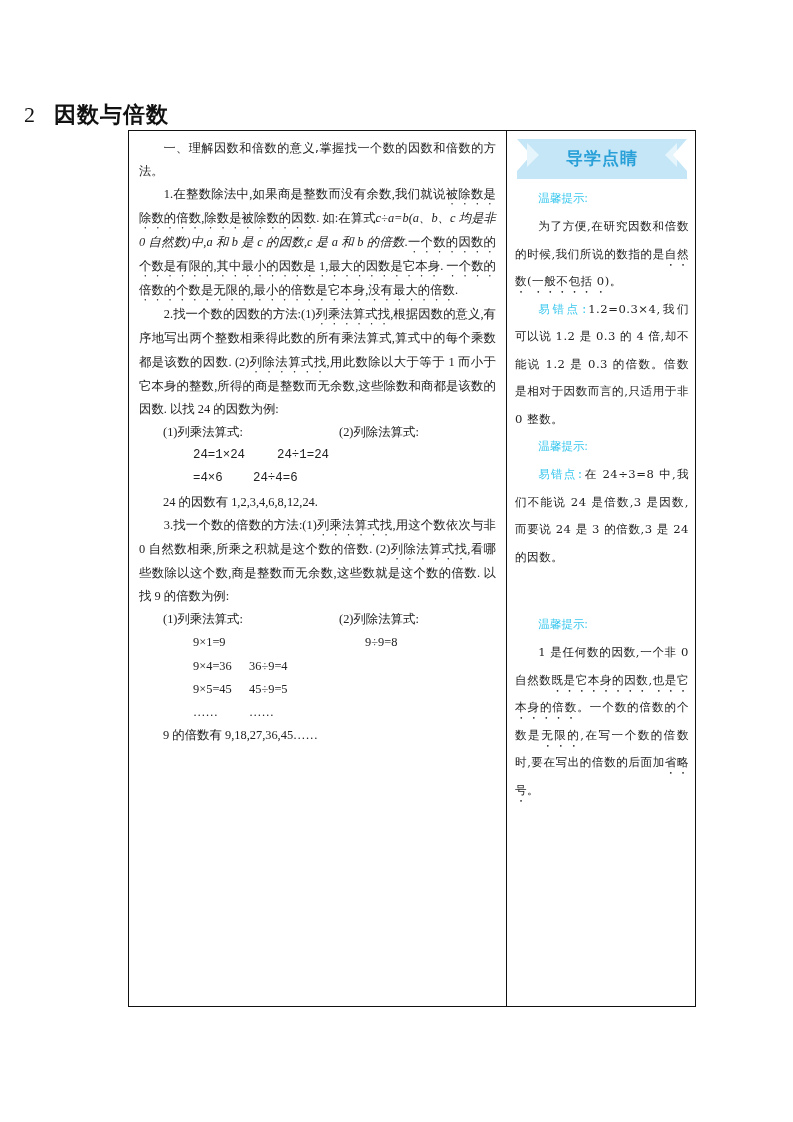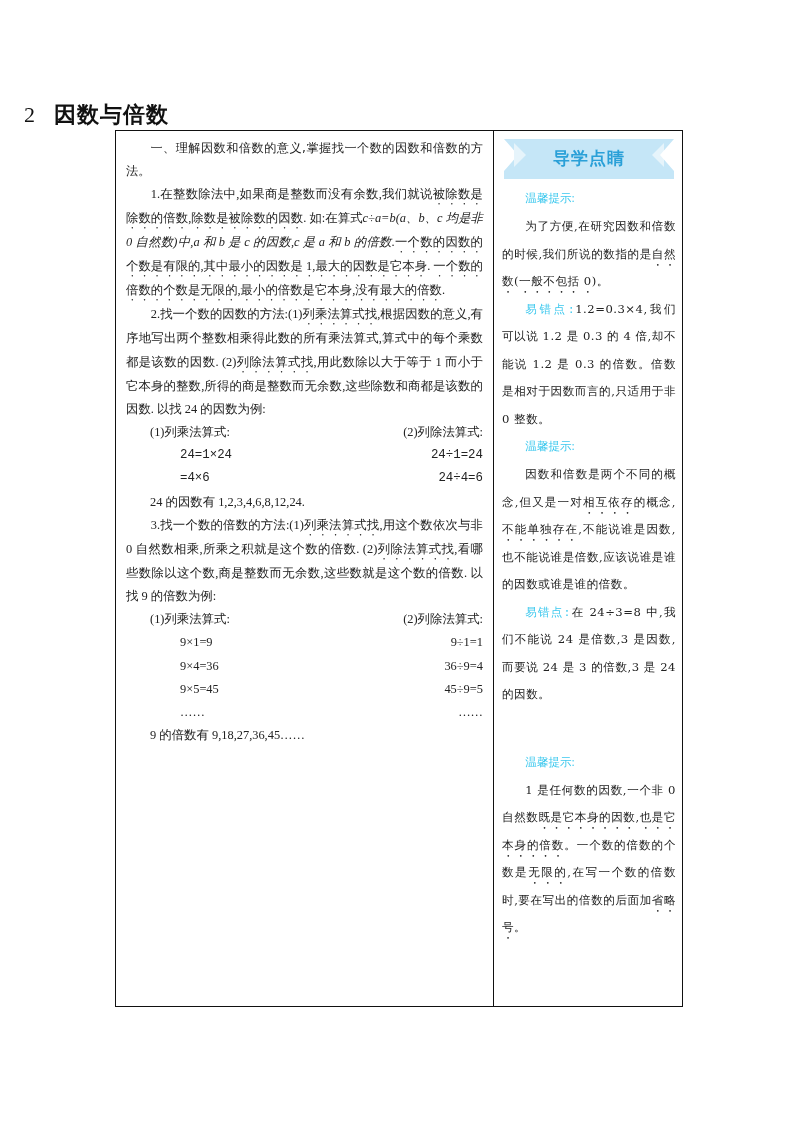--- a/index.html
+++ b/index.html
@@ -6,46 +6,46 @@
     html, body { width: 793px; height: 1122px; background: #ffffff; }
     body { position: relative; font-family: "DejaVu Serif", "Liberation Serif", serif; color: #222; }
     .title {
       position: absolute; left: 0; top: 100px; width: 650px; text-align: left;
       font-family: "DejaVu Sans", "Liberation Sans", sans-serif;
       font-size: 22px; color: #111; letter-spacing: 1px; margin-left: 24px;
     }
     .title .num { font-family: "Liberation Serif", serif; font-weight: normal; margin-right: 18px; }
     .title .txt { font-weight: bold; }
     .sheet {
-      position: absolute; left: 115px; top: 130px; width: 568px; height: 877px;
+      position: absolute; left: 128px; top: 130px; width: 568px; height: 877px;
       border: 1.5px solid #111;
       display: flex;
     }
     .main {
       width: 378px; height: 100%; border-right: 1.5px solid #111;
       padding: 6px 10px 0 10px;
       font-family: "Liberation Serif", "DejaVu Serif", serif;
       font-size: 12.4px; line-height: 23.2px; color: #222;
     }
     .side {
       flex: 1; height: 100%; padding: 8px 6px 0 8px;
       font-family: "DejaVu Serif", "Liberation Serif", serif;
       font-size: 11.6px; line-height: 27.5px; color: #222;
     }
     .para { text-indent: 2em; text-align: justify; }
     .heading { font-family: "DejaVu Sans", "Liberation Sans", sans-serif; font-size: 12.2px; }
     .dot { text-emphasis: dot; -webkit-text-emphasis: dot; text-emphasis-position: under; -webkit-text-emphasis-position: under; }
     .it { font-style: italic; }
-    .row { display: flex; padding-left: 24px; justify-content: space-between; }
+    .row { display: flex; padding-left: 24px; }
     .row .c1 { width: 176px; }
     .row.eq { padding-left: 54px; font-family: Liberation Mono, monospace; }
     .row.eq .c1 { width: 84px; }
     .row.eq9 { padding-left: 54px; }
     .row.eq9 .c1 { width: 56px; }
-    .row.eq9b { padding-left: 54px; gap: 32px; }
+    .row.eq9b { padding-left: 54px; }
     .row.eq9b .c1 { width: 172px; }
     .sum { padding-left: 24px; }
     .banner {
       position: relative; height: 40px; margin: 0 2px 6px 2px;
       background: #c5e6f7; display: flex; align-items: center; justify-content: center;
     }
     .banner .chev-l, .banner .chev-r {
       position: absolute; top: 0; width: 0; height: 0;
       border-top: 16px solid transparent; border-bottom: 16px solid transparent;
     }
@@ -106,21 +106,21 @@
     <p class="sum">24 的因数有 1,2,3,4,6,8,12,24.</p>
 
     <p class="para"><span>3.找一个数的倍数的方法:(1)</span><span class="dot">列乘法算式找</span><span>,用这个数依次与非 0 自然数相乘,所乘之积就是这个数的倍数.  (2)</span><span class="dot">列除法算式找</span><span>,看哪些数除以这个数,商是整数而无余数,这些数就是这个数的倍数.  以找 9 的倍数为例:</span></p>
 
     <div class="row">
       <span class="c1">(1)列乘法算式:</span>
       <span>(2)列除法算式:</span>
     </div>
     <div class="row eq9b">
         <span class="c1">9×1=9</span>
-        <span>9÷1=1</span>
+        <span>9÷9=8</span>
       </div>
     <div class="row eq9">
         <span class="c1">9×4=36</span>
         <span>36÷9=4</span>
       </div>
     <div class="row eq9">
         <span class="c1">9×5=45</span>
         <span>45÷9=5</span>
       </div>
     <div class="row eq9">
@@ -138,21 +138,20 @@
       <span class="chev-r2"></span>
       <span class="chev-r"></span>
     </div>
 
     <div class="tip-head">温馨提示:</div>
     <p class="para"><span>为了方便,在研究因数和倍数的时候,我们所说的数指的是</span><span class="dot">自然数(一般不包括 0)</span><span>。</span></p>
 
     <p class="para"><span class="err-label">易错点:</span><span>1.2=0.3×4,我们可以说 1.2 是 0.3 的 4 倍,却不能说 1.2 是 0.3 的倍数。倍数是相对于因数而言的,只适用于非 0 整数。</span></p>
 
     <div class="tip-head">温馨提示:</div>
-    <p class="para"><span>因数和倍数是两个不同的概念,但又是一对</span><span class="dot">相互依存</span><span>的概念,</span><span class="dot">不能单独存在</span><span>,不能说谁是因数,也不能说谁是倍数,应该说谁是谁的因数或谁是谁的倍数。</span></p>
 
     <p class="para"><span class="err-label">易错点:</span><span>在 24÷3=8 中,我们不能说 24 是倍数,3 是因数,而要说 24 是 3 的倍数,3 是 24 的因数。</span></p>
 
     <div class="spacer"></div>
 
     <div class="tip-head">温馨提示:</div>
     <p class="para"><span>1 是任何数的因数,一个非 0 自然数</span><span class="dot">既是它本身的因数,也是它本身的倍数</span><span>。一个数的倍数的个数是</span><span class="dot">无限的</span><span>,在写一个数的倍数时,要在写出的倍数的后面加</span><span class="dot">省略号</span><span>。</span></p>
   </div>
 </div>
 

